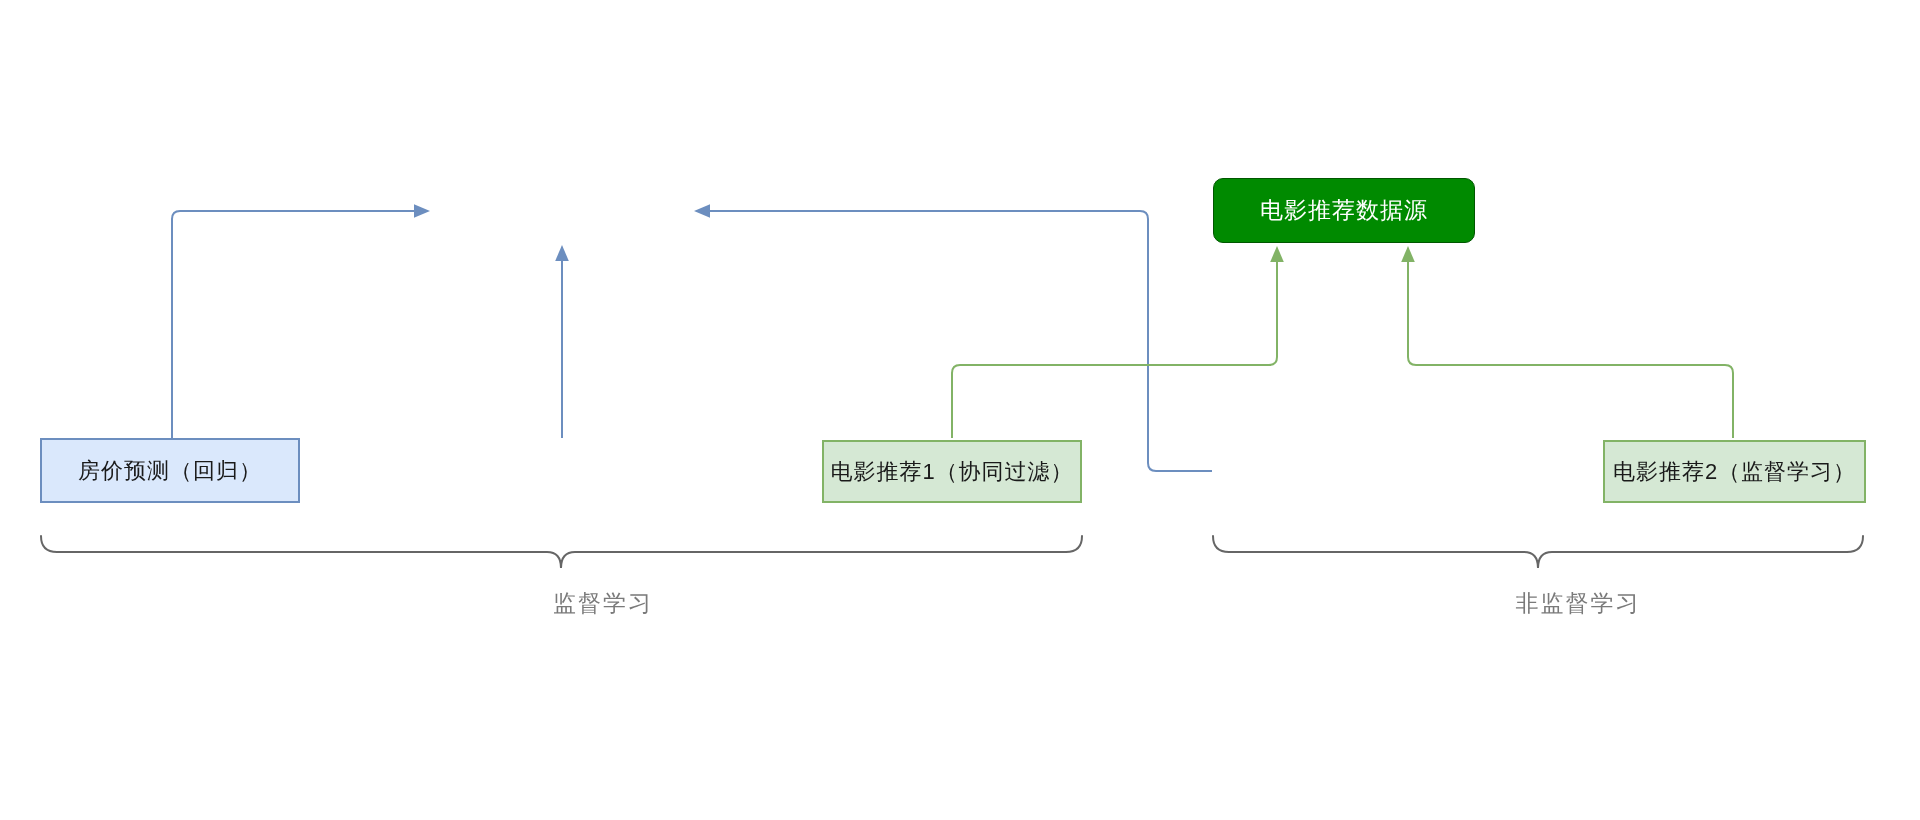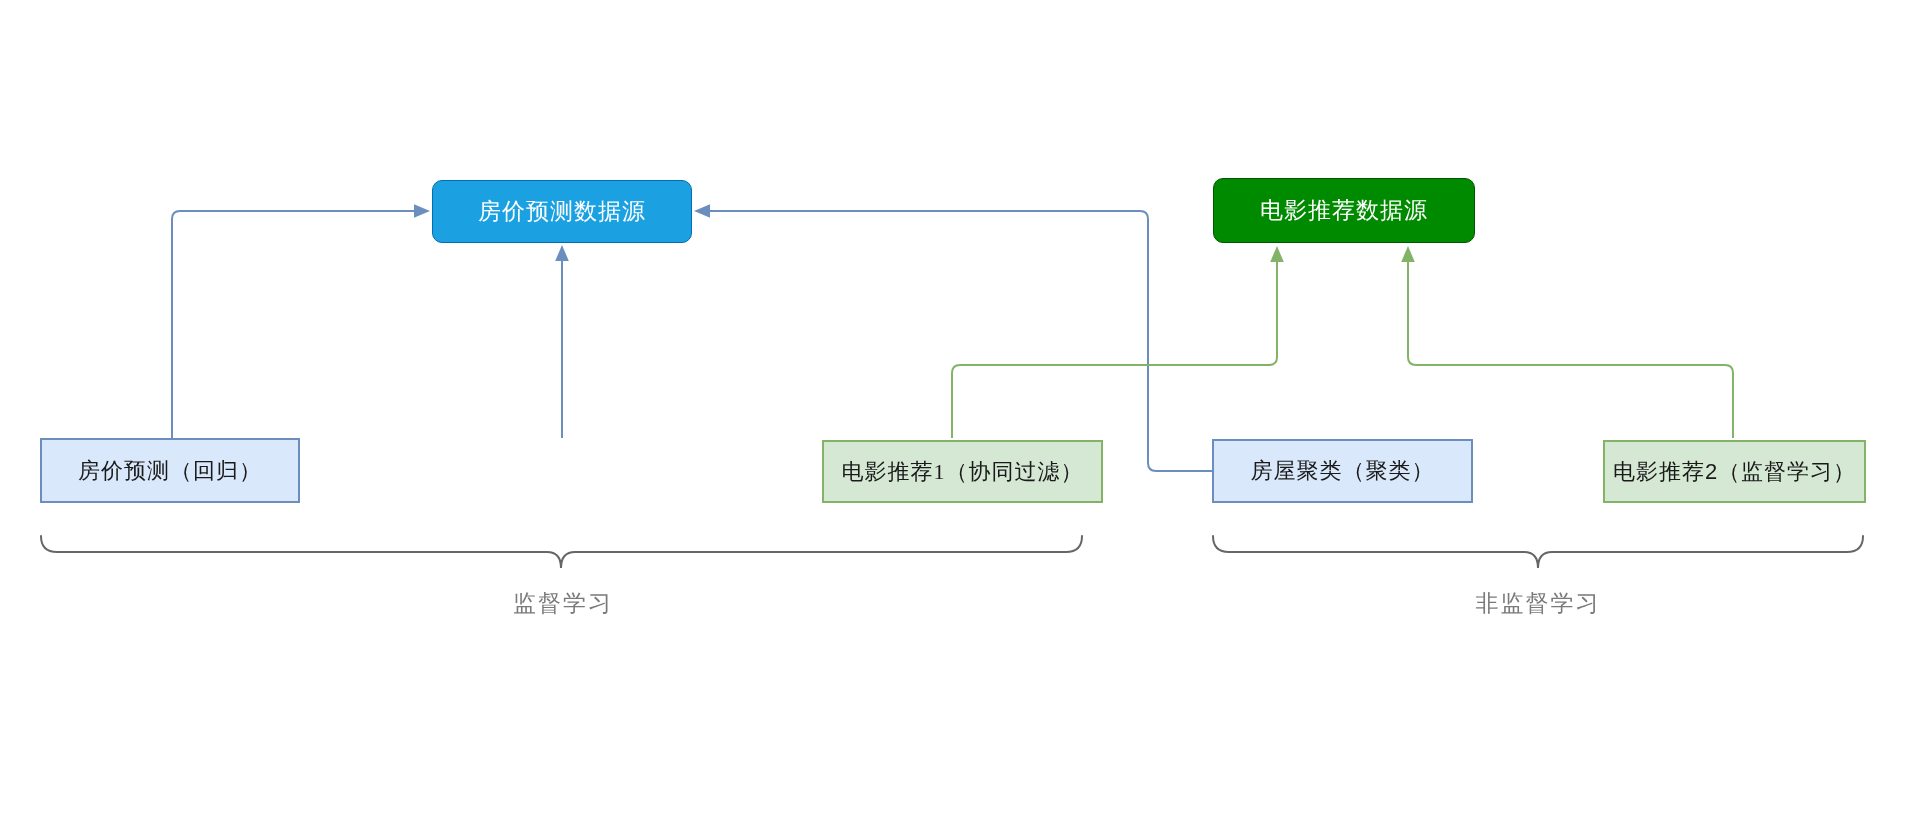--- a/index.html
+++ b/index.html
@@ -24,21 +24,21 @@
   .arrow.green{fill:var(--edge-green);stroke:none;}
   .brace{fill:none;stroke:var(--brace);stroke-width:2px;stroke-linecap:round;}
   .node{position:absolute;display:flex;align-items:center;justify-content:center;
         font-size:22px;letter-spacing:1px;color:var(--node-text-dark);text-align:center;}
   .node.source{border-radius:10px;color:var(--node-text-light);font-size:23px;}
   .node.src-blue{background:var(--source-blue-fill);border:1px solid var(--source-blue-stroke);}
   .node.src-green{background:var(--source-green-fill);border:1px solid var(--source-green-stroke);}
   .node.lblue{background:var(--light-blue-fill);border:2px solid var(--light-blue-stroke);}
   .node.lgreen{background:var(--light-green-fill);border:2px solid var(--light-green-stroke);}
   .group-label{position:absolute;transform:translateX(-50%);font-size:23px;
-        letter-spacing:2px;color:var(--label-text);white-space:nowrap;}
+        letter-spacing:2px;color:var(--label-text);white-space:nowrap;margin-left:40px;}
   .logo{position:absolute;left:1718px;top:750px;display:flex;align-items:center;}
   .logo-text{font-size:27px;letter-spacing:4px;color:var(--logo-text);margin-left:9px;}
 </style>
 </head>
 <body>
 
 <div class="canvas">
 
   <svg class="edges" viewBox="0 0 1920 820" xmlns="http://www.w3.org/2000/svg">
 
@@ -55,30 +55,28 @@
     <path class="arrow green" d="M1277 246 L1270.2 262 L1283.8 262 Z"></path>
 
     <path class="edge green" d="M1733 438 V373 Q1733 365 1725 365 H1416 Q1408 365 1408 357 V261"></path>
     <path class="arrow green" d="M1408 246 L1401.2 262 L1414.8 262 Z"></path>
 
     <path class="brace" d="M41 536 Q41 552 57 552 L547 552 Q561 552 561 568 Q561 552 575 552 L1066 552 Q1082 552 1082 536"></path>
 
     <path class="brace" d="M1213 536 Q1213 552 1229 552 L1524 552 Q1538 552 1538 568 Q1538 552 1552 552 L1847 552 Q1863 552 1863 536"></path>
   </svg>
 
-  <div class="node source src-blue" style="left:432px;top:180px;width:260px;height:63px;">房价预测数据源</div>
 
   <div class="node source src-green" style="left:1213px;top:178px;width:262px;height:65px;">电影推荐数据源</div>
 
   <div class="node lblue" style="left:40px;top:438px;width:260px;height:65px;">房价预测（回归）</div>
 
 
-  <div class="node lgreen" style="left:822px;top:440px;width:281px;height:63px;font-family:Liberation Serif, serif;">电影推荐1（协同过滤）</div>
+  <div class="node lgreen" style="left:822px;top:440px;width:260px;height:63px;">电影推荐1（协同过滤）</div>
 
-  <div class="node lblue" style="left:1212px;top:439px;width:261px;height:64px;">房屋聚类（聚类）</div>
 
   <div class="node lgreen" style="left:1603px;top:440px;width:263px;height:63px;">电影推荐2（监督学习）</div>
 
   <div class="group-label" style="left:563px;top:588px;">监督学习</div>
 
   <div class="group-label" style="left:1538px;top:588px;">非监督学习</div>
 
 
 </div>
 

